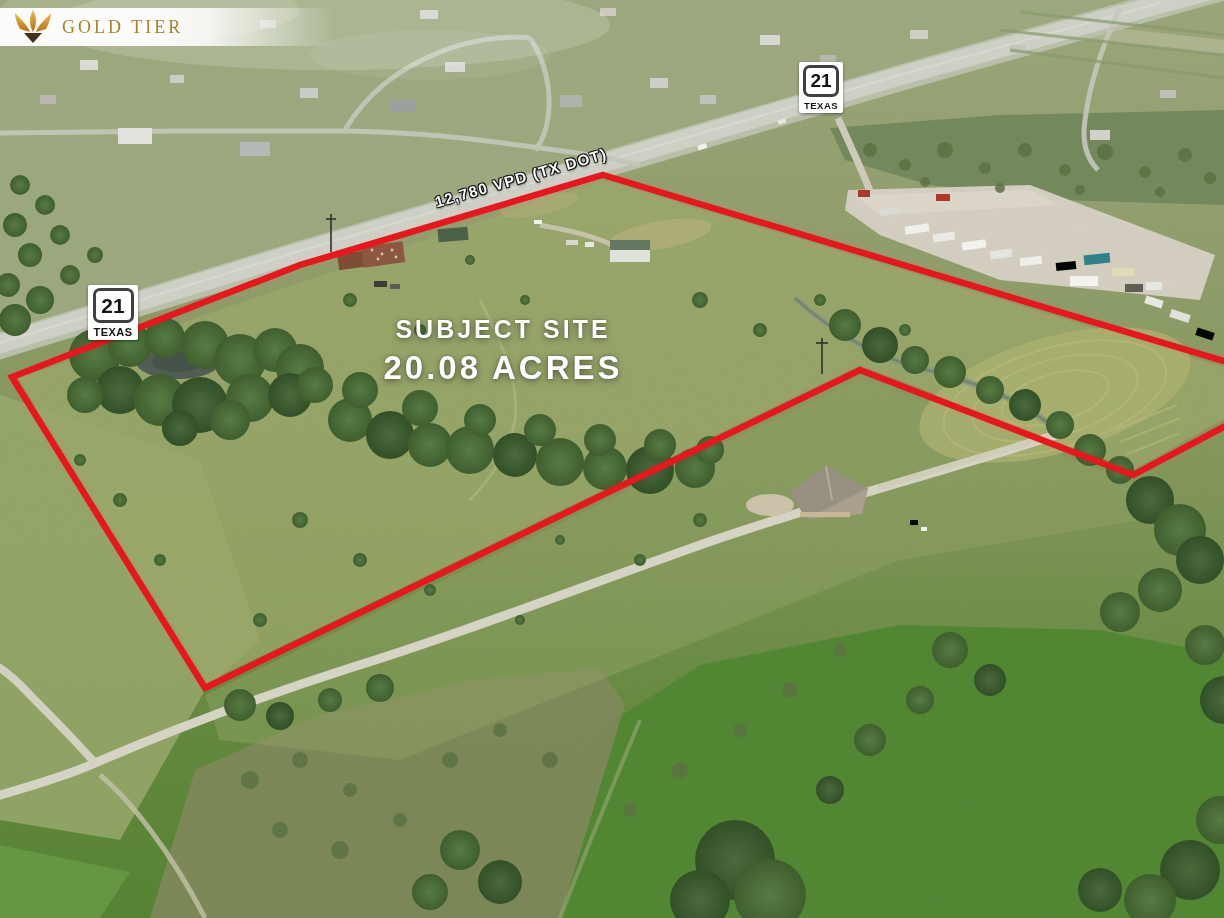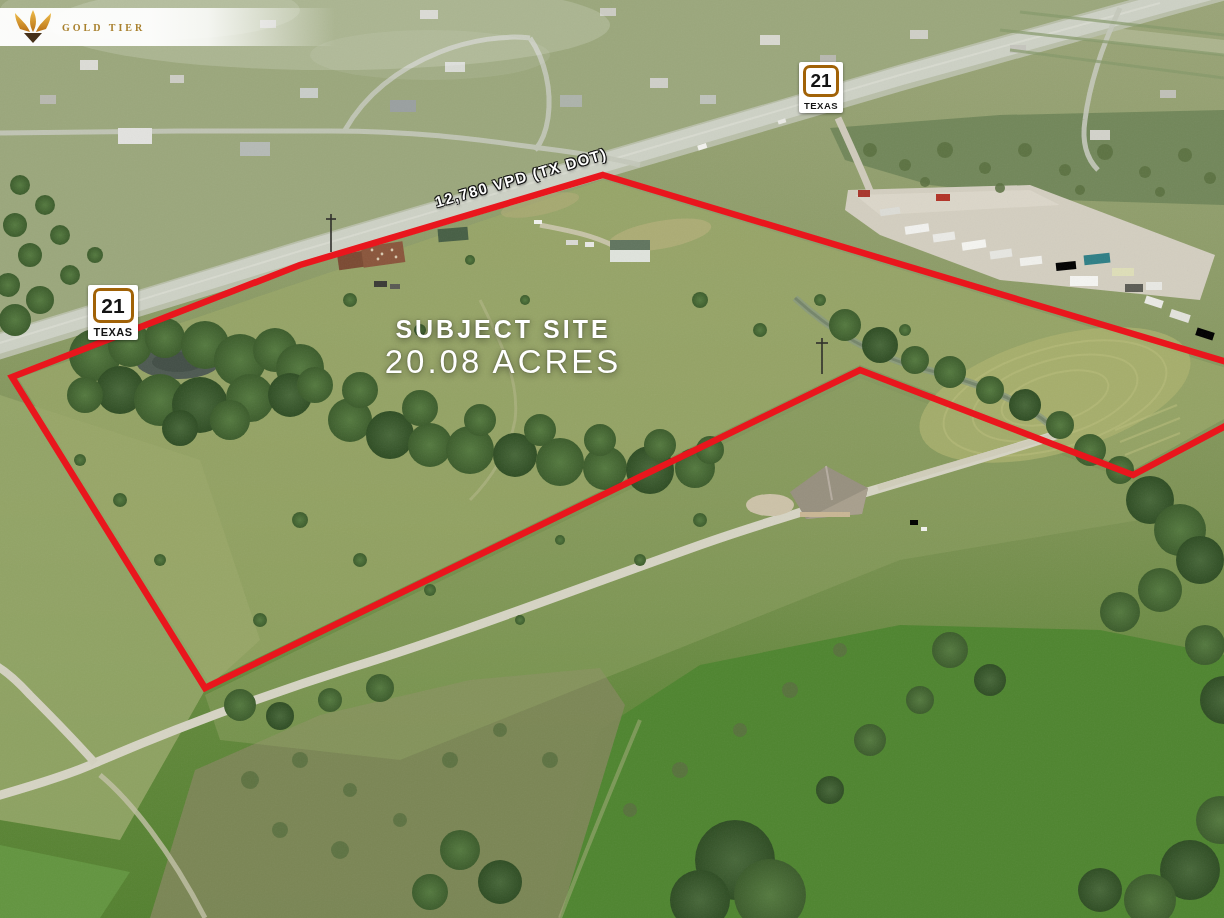--- a/index.html
+++ b/index.html
@@ -12,41 +12,41 @@
   
   .vpd{position:absolute;left:426px;top:169px;width:190px;text-align:center;
        transform:rotate(-16deg);color:#fff;font-weight:bold;font-size:15px;letter-spacing:1.5px;
        text-shadow:-1px -1px 0 #141414,1px -1px 0 #141414,-1px 1px 0 #141414,1px 1px 0 #141414,0 2px 3px rgba(0,0,0,.55);
        white-space:nowrap;}
 
   
   .sitelbl{position:absolute;left:503px;top:315px;transform:translateX(-50%);text-align:center;color:#fff;
            text-shadow:0 2px 7px rgba(0,0,0,.45),0 0 2px rgba(0,0,0,.35);white-space:nowrap;}
   .sitelbl .l1{font-size:25px;font-weight:bold;letter-spacing:3px;line-height:1.12;}
-  .sitelbl .l2{font-size:33px;font-weight:normal;letter-spacing:3px;}
+  .sitelbl .l2{font-size:33px;font-weight:bold;letter-spacing:3px;margin-top:6px;}
 
   
   .shield{position:absolute;background:#fff;border-radius:2px;text-align:center;
           box-shadow:0 1px 3px rgba(0,0,0,.45);padding:3px 3px 2px;}
-  .shield .sq{border:3px solid #a16207;border-radius:7px;font-weight:bold;color:#141414;
+  .shield .sq{border:3px solid #404040;border-radius:7px;font-weight:bold;color:#141414;
               display:flex;align-items:center;justify-content:center;margin:0 auto;}
   .shield .st{font-weight:bold;color:#141414;letter-spacing:.5px;margin-top:3px;}
   .shield-top{left:799px;top:62px;width:38px;}
   .shield-top .sq{width:30px;height:26px;font-size:19px;}
   .shield-top .st{font-size:9.5px;}
   .shield-left{left:88px;top:285px;width:44px;}
   .shield-left .sq{width:35px;height:29px;font-size:21px;}
   .shield-left .st{font-size:11px;}
 
   
   .logo{position:absolute;left:0;top:8px;height:38px;width:335px;display:flex;align-items:center;
         background:linear-gradient(90deg,rgba(255,255,255,.96) 0%,rgba(255,255,255,.95) 45%,rgba(255,255,255,.85) 62%,rgba(255,255,255,0) 100%);}
   .logo .crown{margin-left:13px;flex:0 0 auto;}
-  .logo .logotext{margin-left:9px;font-family:"Liberation Serif",serif;font-weight:bold;
-                  font-size:10px;letter-spacing:3px;color:#a9812e;}
+  .logo .logotext{margin-left:9px;font-family:"Liberation Serif",serif;font-weight:normal;
+                  font-size:18px;letter-spacing:3px;color:#a9812e;}
 </style>
 </head>
 <body>
 
 <div class="stage">
 
   <svg class="bg" viewBox="0 0 1224 918" preserveAspectRatio="none" aria-hidden="true">
     <defs>
       <linearGradient id="base" x1="0" y1="0" x2="0" y2="1">
         <stop offset="0" stop-color="#9aa478"></stop>

